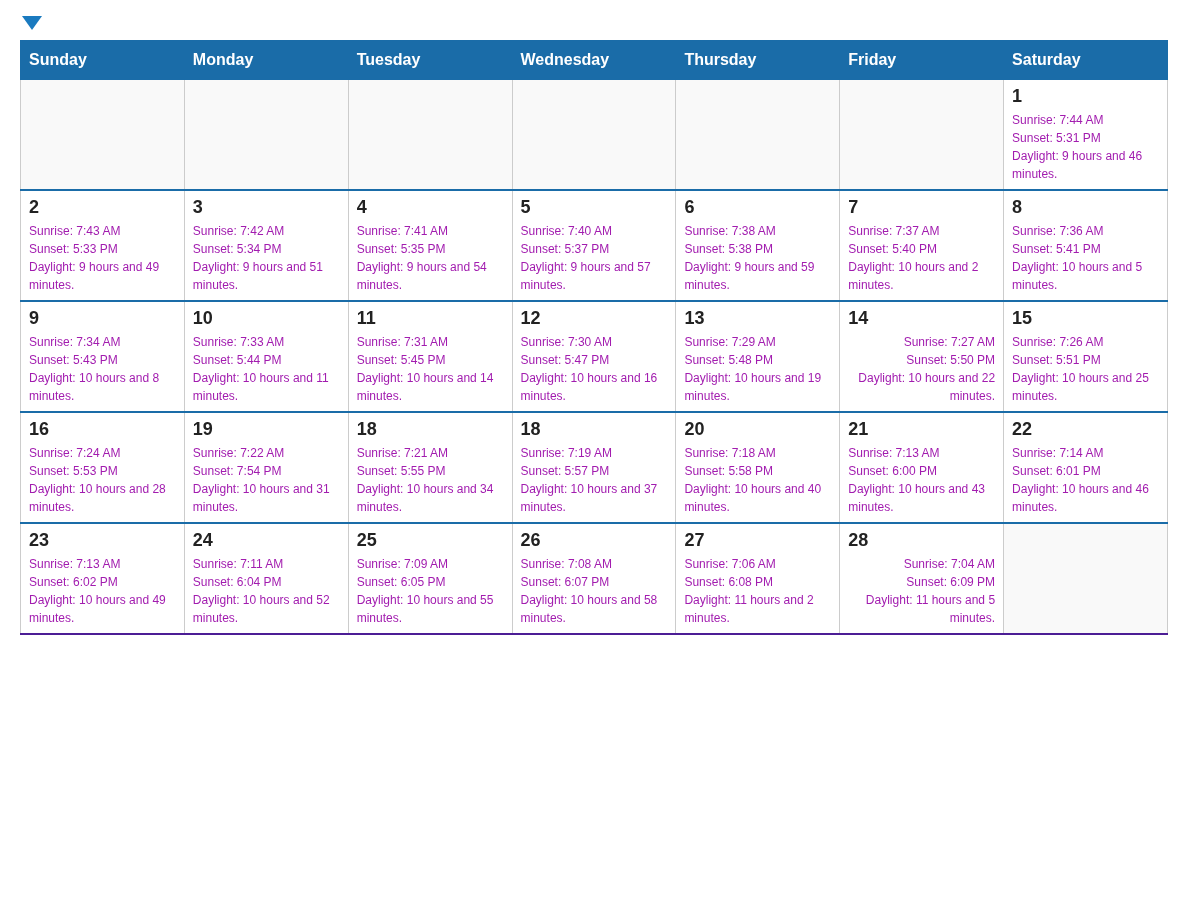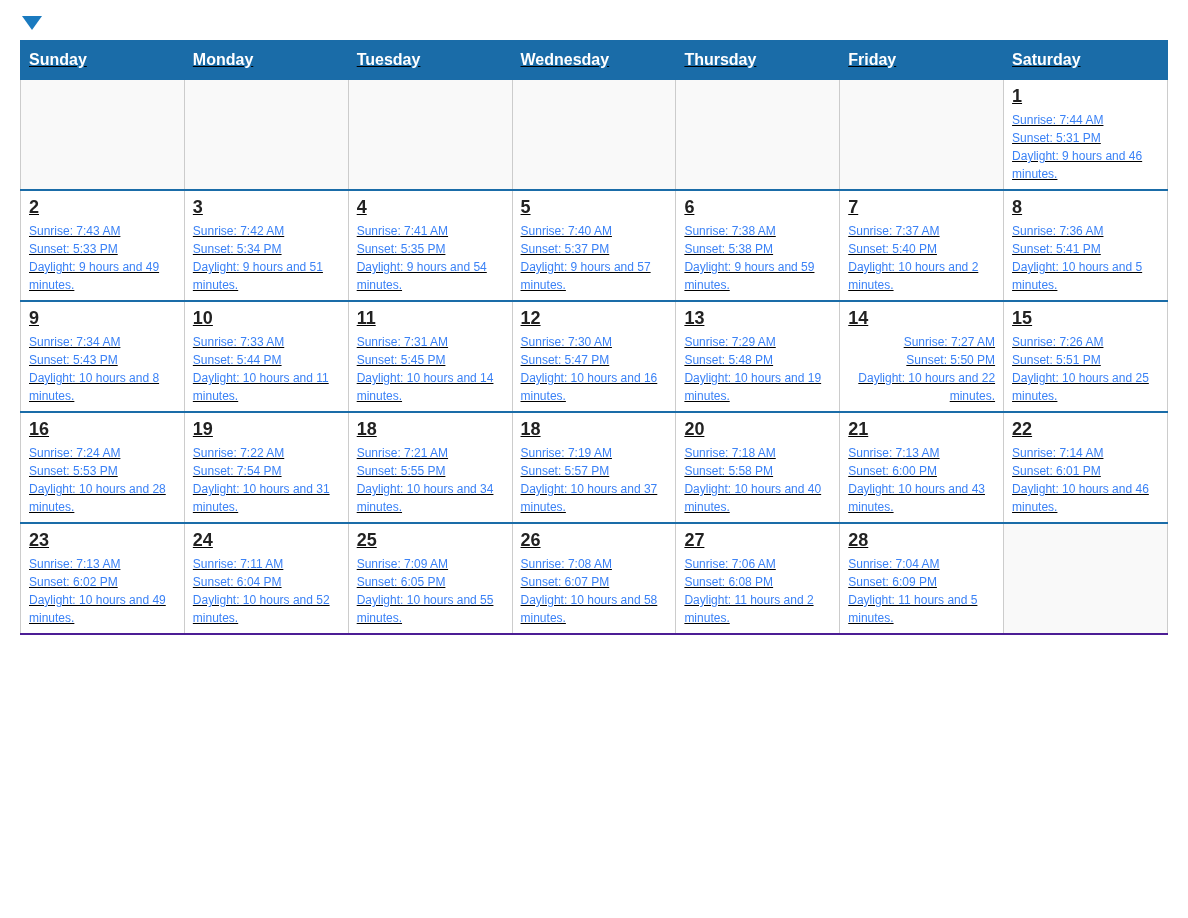--- a/index.html
+++ b/index.html
@@ -48,21 +48,20 @@
     }
     .location {
       font-size: 22px;
       color: #444;
       margin-top: 4px;
     }
     .calendar {
       width: 100%;
       border-collapse: collapse;
       margin-top: 4px;
-      text-decoration: underline;
     }
     .calendar thead tr th {
       background-color: #1a6ca8;
       color: #fff;
       font-size: 16px;
       font-weight: bold;
       padding: 10px 8px;
       text-align: left;
       border: 1px solid #1a6ca8;
     }
@@ -76,21 +75,21 @@
     }
     .day-number {
       font-size: 18px;
       font-weight: bold;
       color: #222;
       display: block;
       margin-bottom: 4px;
     }
     .day-info {
       font-size: 12px;
-      color: #3b82f6;
+      color: #a21caf;
       line-height: 1.5;
     }
     .empty-cell {
       background: #f9f9f9;
     }
     .calendar tbody tr:last-child td {
       border-bottom: 2px solid #4c1d95;
     }
     .calendar tbody tr td:first-child {
       border-left: 1px solid #ccc;
@@ -301,20 +300,20 @@
 Daylight: 10 hours and 58 minutes.</div>
         </td>
         <td>
           <span class="day-number">27</span>
           <div class="day-info" style="white-space: pre-line;">Sunrise: 7:06 AM
 Sunset: 6:08 PM
 Daylight: 11 hours and 2 minutes.</div>
         </td>
         <td>
           <span class="day-number">28</span>
-          <div class="day-info" style="white-space: pre-line;">Sunrise: 7:04 AM
+          <div class="day-info" style="white-space: pre-line; text-align: right;">Sunrise: 7:04 AM
 Sunset: 6:09 PM
 Daylight: 11 hours and 5 minutes.</div>
         </td>
         <td class="empty-cell"></td>
       </tr>
     </tbody>
 </table>
 
 </body></html>

